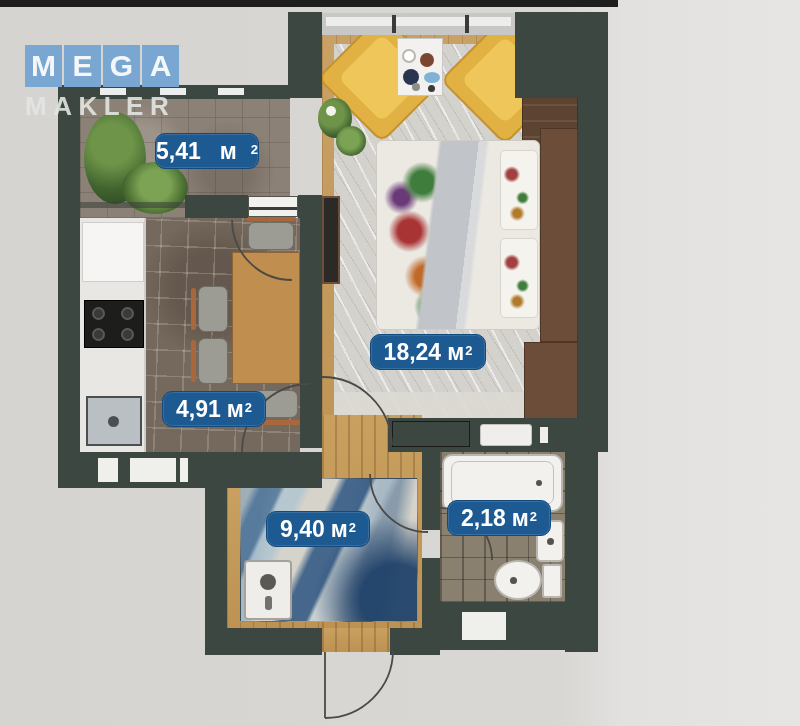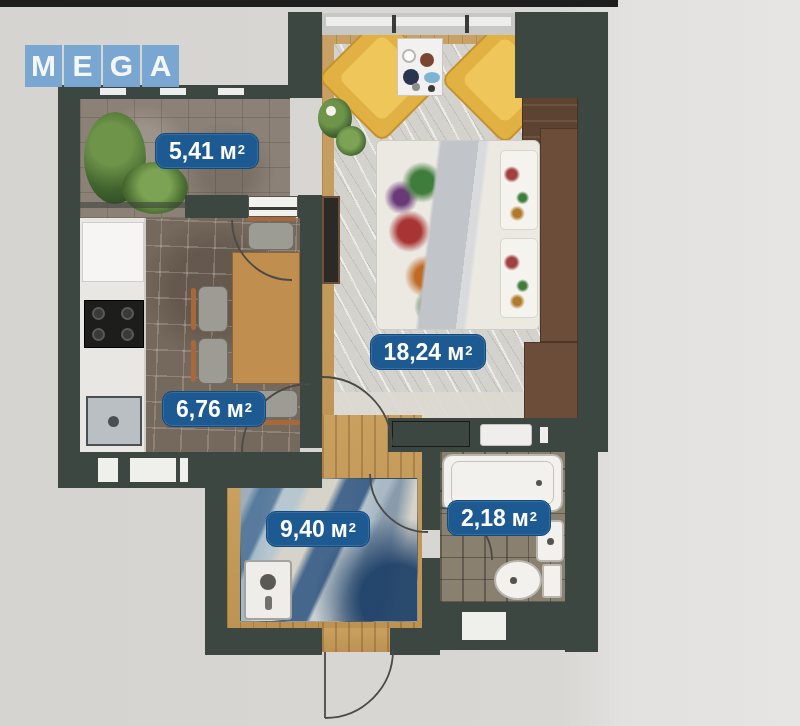--- a/index.html
+++ b/index.html
@@ -140,20 +140,21 @@
       <div class="logo-tile">
           <span>E</span>
         </div>
       <div class="logo-tile">
           <span>G</span>
         </div>
       <div class="logo-tile">
           <span>A</span>
         </div>
     </div>
+    <div class="logo-sub">MAKLER</div>
   </div>
 
   <div class="abs floor balcony-floor" style="left:80px;top:99px;width:210px;height:119px;"></div>
   <div class="abs floor kitchen-floor" style="left:80px;top:218px;width:220px;height:234px;"></div>
   <div class="abs floor bedroom-parquet" style="left:322px;top:35px;width:256px;height:383px;"></div>
   <div class="abs floor bedroom-carpet" style="left:334px;top:44px;width:244px;height:374px;"></div>
   <div class="abs floor carpet-bottom" style="left:334px;top:392px;width:244px;height:26px;"></div>
   <div class="abs floor wood" style="left:322px;top:415px;width:100px;height:213px;"></div>
   <div class="abs floor wood" style="left:227px;top:488px;width:95px;height:140px;"></div>
   <div class="abs floor wood" style="left:322px;top:628px;width:68px;height:24px;"></div>
@@ -266,32 +267,32 @@
       <path d="M 325 652 L 325 718"></path>
       <path d="M 325 718 A 68 68 0 0 0 393 650"></path>
       <path d="M 322 377 A 70 70 0 0 1 392 445"></path>
       <path d="M 232 220 A 60 60 0 0 0 292 280"></path>
       <path d="M 242 452 A 68 68 0 0 1 310 384"></path>
       <path d="M 370 474 A 58 58 0 0 0 428 532"></path>
       <path d="M 440 508 A 52 52 0 0 1 492 560"></path>
     </g>
   </svg>
 
-  <div class="abs lbl area-label" style="left:155px;top:133px;width:104px;height:36px;">
+  <div class="abs lbl area-label" style="left:155px;top:133px;width:104px;height:36px;justify-content:space-between;">
     <span>5,41</span>
     <span class="unit">м</span>
     <sup>2</sup>
   </div>
   <div class="abs lbl area-label" style="left:370px;top:334px;width:116px;height:36px;">
     <span>18,24</span>
     <span class="unit">м</span>
     <sup>2</sup>
   </div>
   <div class="abs lbl area-label" style="left:162px;top:391px;width:104px;height:36px;">
-    <span>6,76</span>
+    <span>4,91</span>
     <span class="unit">м</span>
     <sup>2</sup>
   </div>
   <div class="abs lbl area-label" style="left:266px;top:511px;width:104px;height:36px;">
     <span>9,40</span>
     <span class="unit">м</span>
     <sup>2</sup>
   </div>
   <div class="abs lbl area-label" style="left:447px;top:500px;width:104px;height:36px;">
     <span>2,18</span>

